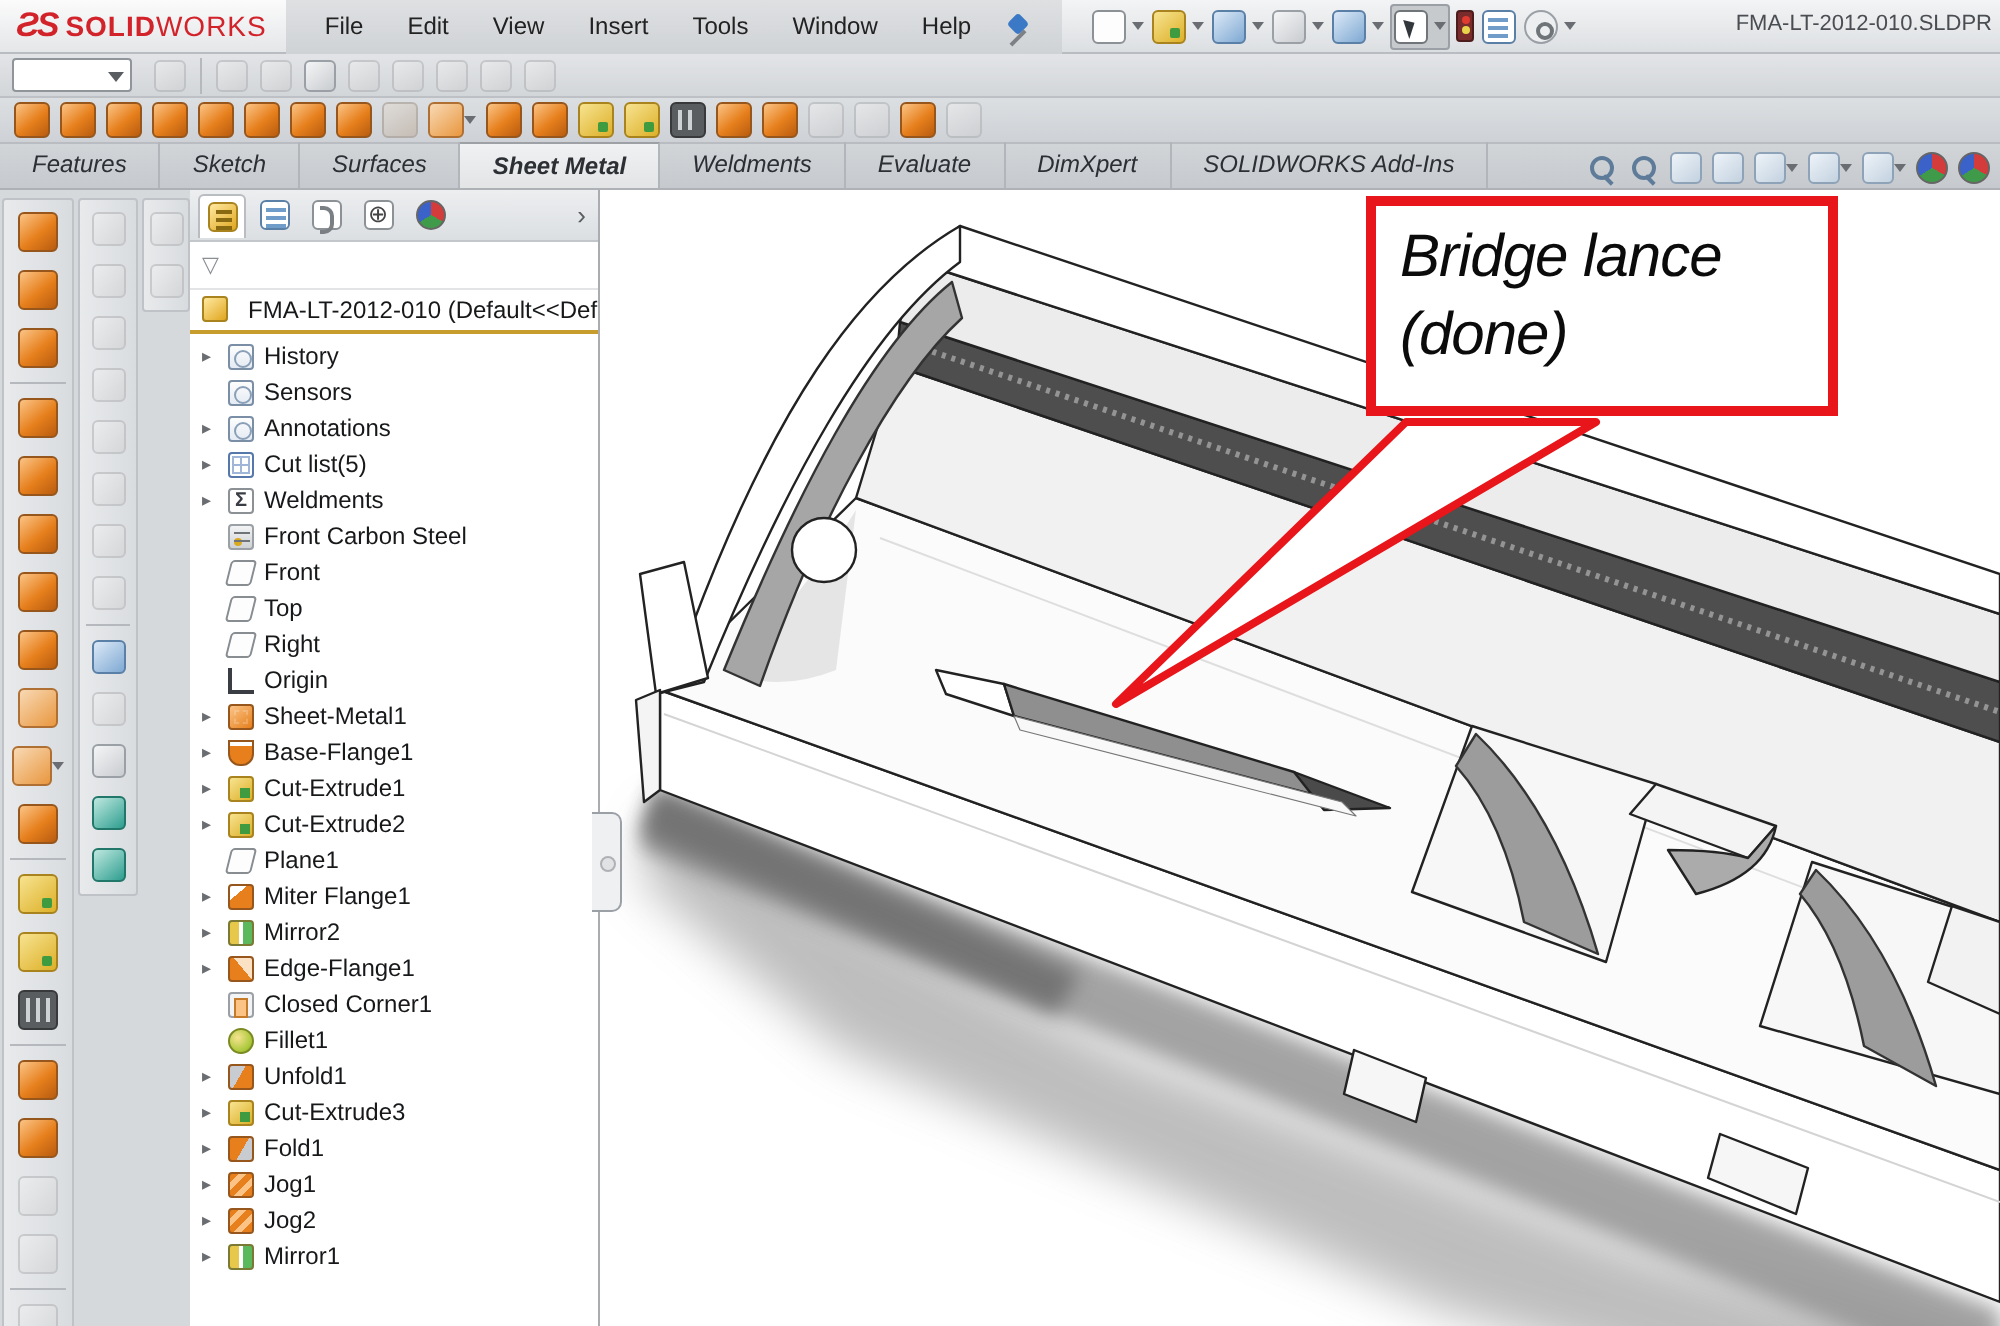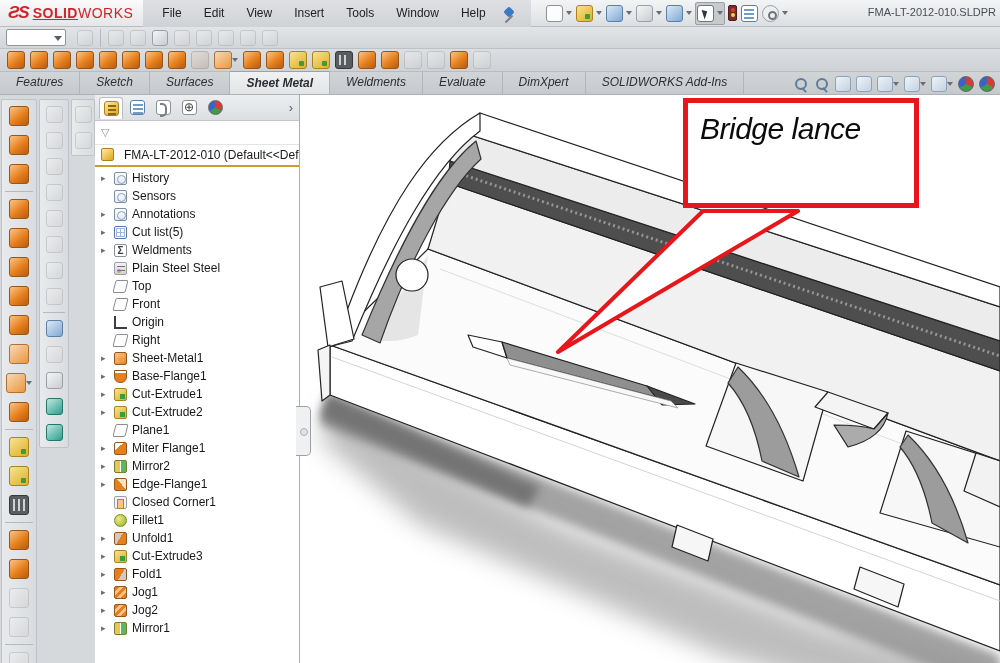--- a/index.html
+++ b/index.html
@@ -6,21 +6,21 @@
   html,body { width:1000px; height:663px; overflow:hidden; font-family:"Liberation Sans", sans-serif; }
   #app { position:relative; width:1000px; height:663px; background:#d6d9dc; font-size:12px; color:#222; }
 
   
   .titlebar { position:absolute; left:0; top:0; width:1000px; height:27px;
     background:linear-gradient(#f3f4f5,#dcdfe2); border-bottom:1px solid #b9bcc0; display:flex; align-items:center; }
   .logo { display:flex; align-items:center; gap:4px; padding:0 10px 0 8px; height:100%;
     background:linear-gradient(#fbfbfb,#e4e6e8); }
   .logo-mark { font-style:italic; font-weight:bold; color:#d2232a; font-size:17px; letter-spacing:-1px; }
   .logo-text { color:#d2232a; font-size:14px; letter-spacing:.5px; }
-  .logo-text b { font-weight:bold;text-decoration:underline; }
+  .logo-text b { font-weight:bold; }
   .menuzone { display:flex; align-items:center; height:100%; background:linear-gradient(#dfe1e3,#cfd2d5); padding:15px 8px; }
   .menubar { display:flex; list-style:none; }
   .menubar li { padding:5px 11px; cursor:default; }
   .pin { width:14px; height:14px; margin:0 6px; position:relative; }
   .pin:before { content:""; position:absolute; left:2px; top:2px; width:8px; height:8px; background:#3b78c6; border-radius:2px; transform:rotate(45deg); }
   .pin:after { content:""; position:absolute; left:1px; bottom:0; width:10px; height:2px; background:#7d8186; transform:rotate(-45deg); }
   .stdbar { display:flex; align-items:center; gap:2px; padding-left:14px; }
   .tbtn { display:flex; align-items:center; padding:2px 1px; border-radius:2px; }
   .tbtn .dd { width:0; height:0; border-left:3px solid transparent; border-right:3px solid transparent; border-top:4px solid #6a6e73; margin-left:3px; }
   .tbtn.pressed { background:#c7cacd; border:1px solid #9aa0a5; }
@@ -534,41 +534,41 @@
             <span class="tl">Cut list(5)</span>
           </div>
           <div class="tree-row">
             <span class="tw">▸</span>
             <span class="ti ic-sigma"></span>
             <span class="tl">Weldments</span>
           </div>
           <div class="tree-row">
             <span class="tw"></span>
             <span class="ti ic-material"></span>
-            <span class="tl">Plain Steel Steel</span>
+            <span class="tl">Front Carbon Steel</span>
+          </div>
+          <div class="tree-row">
+            <span class="tw"></span>
+            <span class="ti ic-plane"></span>
+            <span class="tl">Front</span>
           </div>
           <div class="tree-row">
             <span class="tw"></span>
             <span class="ti ic-plane"></span>
             <span class="tl">Top</span>
           </div>
           <div class="tree-row">
             <span class="tw"></span>
             <span class="ti ic-plane"></span>
-            <span class="tl">Front</span>
+            <span class="tl">Right</span>
           </div>
           <div class="tree-row">
             <span class="tw"></span>
             <span class="ti ic-origin"></span>
             <span class="tl">Origin</span>
-          </div>
-          <div class="tree-row">
-            <span class="tw"></span>
-            <span class="ti ic-plane"></span>
-            <span class="tl">Right</span>
           </div>
           <div class="tree-row">
             <span class="tw">▸</span>
             <span class="ti ic-sheetmetal"></span>
             <span class="tl">Sheet-Metal1</span>
           </div>
           <div class="tree-row">
             <span class="tw">▸</span>
             <span class="ti ic-flange"></span>
             <span class="tl">Base-Flange1</span>
@@ -700,18 +700,19 @@
 
           <polygon points="377,430 413,444 408,466 372,452" fill="#f6f6f6"></polygon>
           <polygon points="560,472 604,489 598,512 554,494" fill="#f6f6f6"></polygon>
         </g>
 
         <polygon points="403,116 258,257 498,116" fill="#ffffff" stroke="#e8151a" stroke-width="4" stroke-linejoin="round"></polygon>
       </svg>
 
       <div class="callout">
         <div>Bridge lance</div>
+        <div>(done)</div>
       </div>
     </div>
 
     <div class="splitter-handle"></div>
   </div>
 </div>
 
 </body></html>

